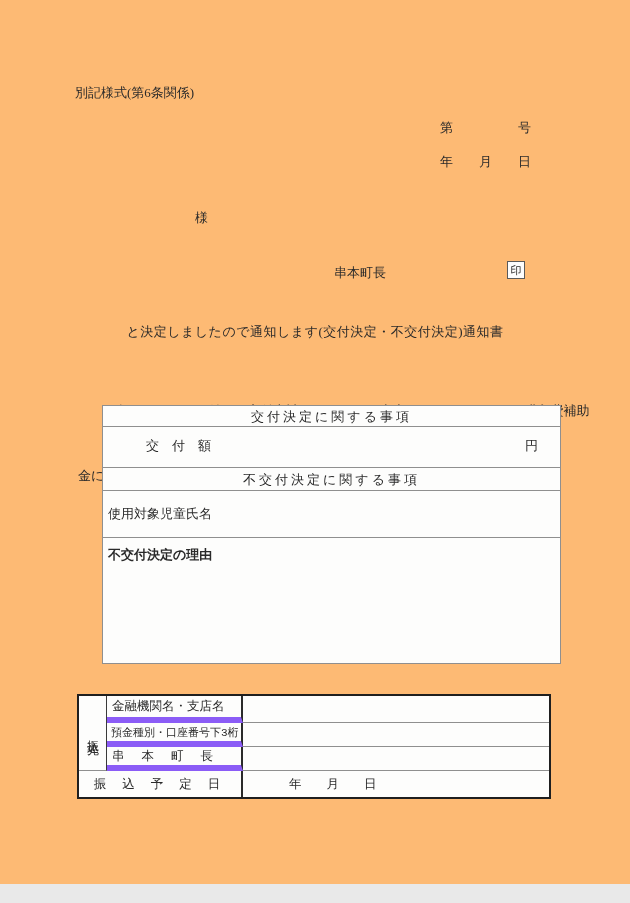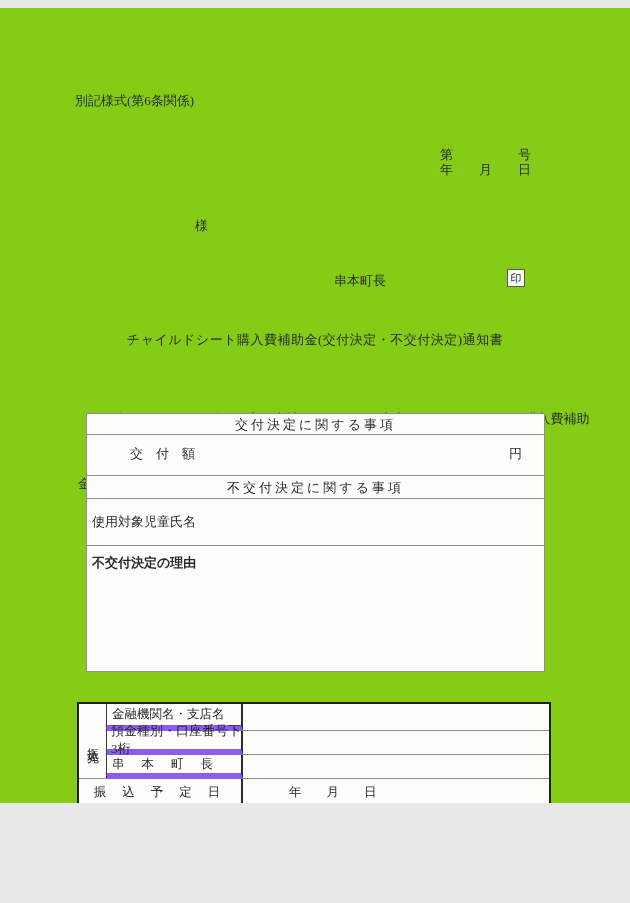--- a/index.html
+++ b/index.html
@@ -1,51 +1,51 @@
 <!DOCTYPE html>
 <html><head>
 <meta charset="utf-8">
 <style>
   * { margin:0; padding:0; box-sizing:border-box; }
   html,body { background:#e9e9e9; }
   .page {
     position:relative;
-    width:630px; height:795px;
-    margin:8px auto;
-    background:#84cc16;
+    width:630px; height:884px;
+    margin:0 auto;
+    background:#fdba74;
     color:#2a2a2a;
     font-family:"Liberation Serif","DejaVu Serif",serif;
     font-size:13px;
     overflow:hidden;
   }
   .abs { position:absolute; white-space:pre; }
 
   .form-note   { left:75px;  top:84px; }
-  .number-line { left:440px; top:138px; }
+  .number-line { left:440px; top:119px; }
   .date-line   { left:440px; top:153px; }
   .addressee   { left:195px; top:209px; }
   .issuer      { left:334px; top:264px; }
   .seal {
     left:507px; top:261px;
     width:18px; height:18px;
     border:1px solid #5a5a5a;
     font-size:11px; line-height:16px;
     text-align:center; white-space:normal;
     background:#fdfdfd;
   }
   .doc-title {
     left:0; top:323px; width:630px;
     text-align:center; letter-spacing:0.5px;
     white-space:normal;
   }
   .body-text { left:78px; top:357px; width:480px; line-height:21.5px; }
 
   
   .dtable {
-    position:absolute; left:86px; top:405px; width:459px;
+    position:absolute; left:102px; top:405px; width:459px;
     border:1px solid #8f8f8f;
     background:#fdfdfc;
   }
   .drow { border-bottom:1px solid #8f8f8f; }
   .drow:last-child { border-bottom:none;font-weight:bold; }
   .sec-header {
     height:21px; line-height:21px;
     text-align:center; letter-spacing:3px;
   }
   .amount-row {
@@ -86,21 +86,21 @@
   .lbl-cell {
     grid-column:2;
     border-right:2px solid #2a2a2a;
     border-bottom:6px solid #8b5cf6;
     padding-left:5px;
   }
   .val-cell {
     grid-column:3;
     border-bottom:1px solid #8f8f8f;
   }
-  .lbl-account { font-size:13px; padding-left:4px; letter-spacing:0; }
+  .lbl-account { font-size:11px; padding-left:4px; letter-spacing:0;font-family:Liberation Mono, monospace; }
   .lbl-holder  { letter-spacing:17px; }
   .sched-lbl {
     grid-column:1/3; grid-row:4;
     border-right:2px solid #2a2a2a;
     justify-content:center;
     letter-spacing:16px; padding-left:10px;text-align:right;
   }
   .sched-val {
     grid-column:3; grid-row:4;
     padding-left:46px; white-space:pre;
@@ -114,21 +114,21 @@
   <div class="abs form-note">別記様式(第6条関係)</div>
 
   <div class="abs number-line">第　　　　　号</div>
   <div class="abs date-line">年　　月　　日</div>
 
   <div class="abs addressee">様</div>
 
   <div class="abs issuer">串本町長</div>
   <div class="abs seal">印</div>
 
-  <div class="abs doc-title">チャイルドシート購入費補助金(交付決定・不交付決定)通知書</div>
+  <div class="abs doc-title">と決定しましたので通知します(交付決定・不交付決定)通知書</div>
 
   <div class="abs body-text">
     <div>　　　年　　月　　日付けで交付申請のありました串本町チャイルドシート購入費補助</div>
     <div>金については、(交付・不交付)と決定しましたので通知します。</div>
   </div>
 
   <div class="dtable">
     <div class="drow sec-header">交付決定に関する事項</div>
     <div class="drow amount-row">
       <span>交　付　額</span>

